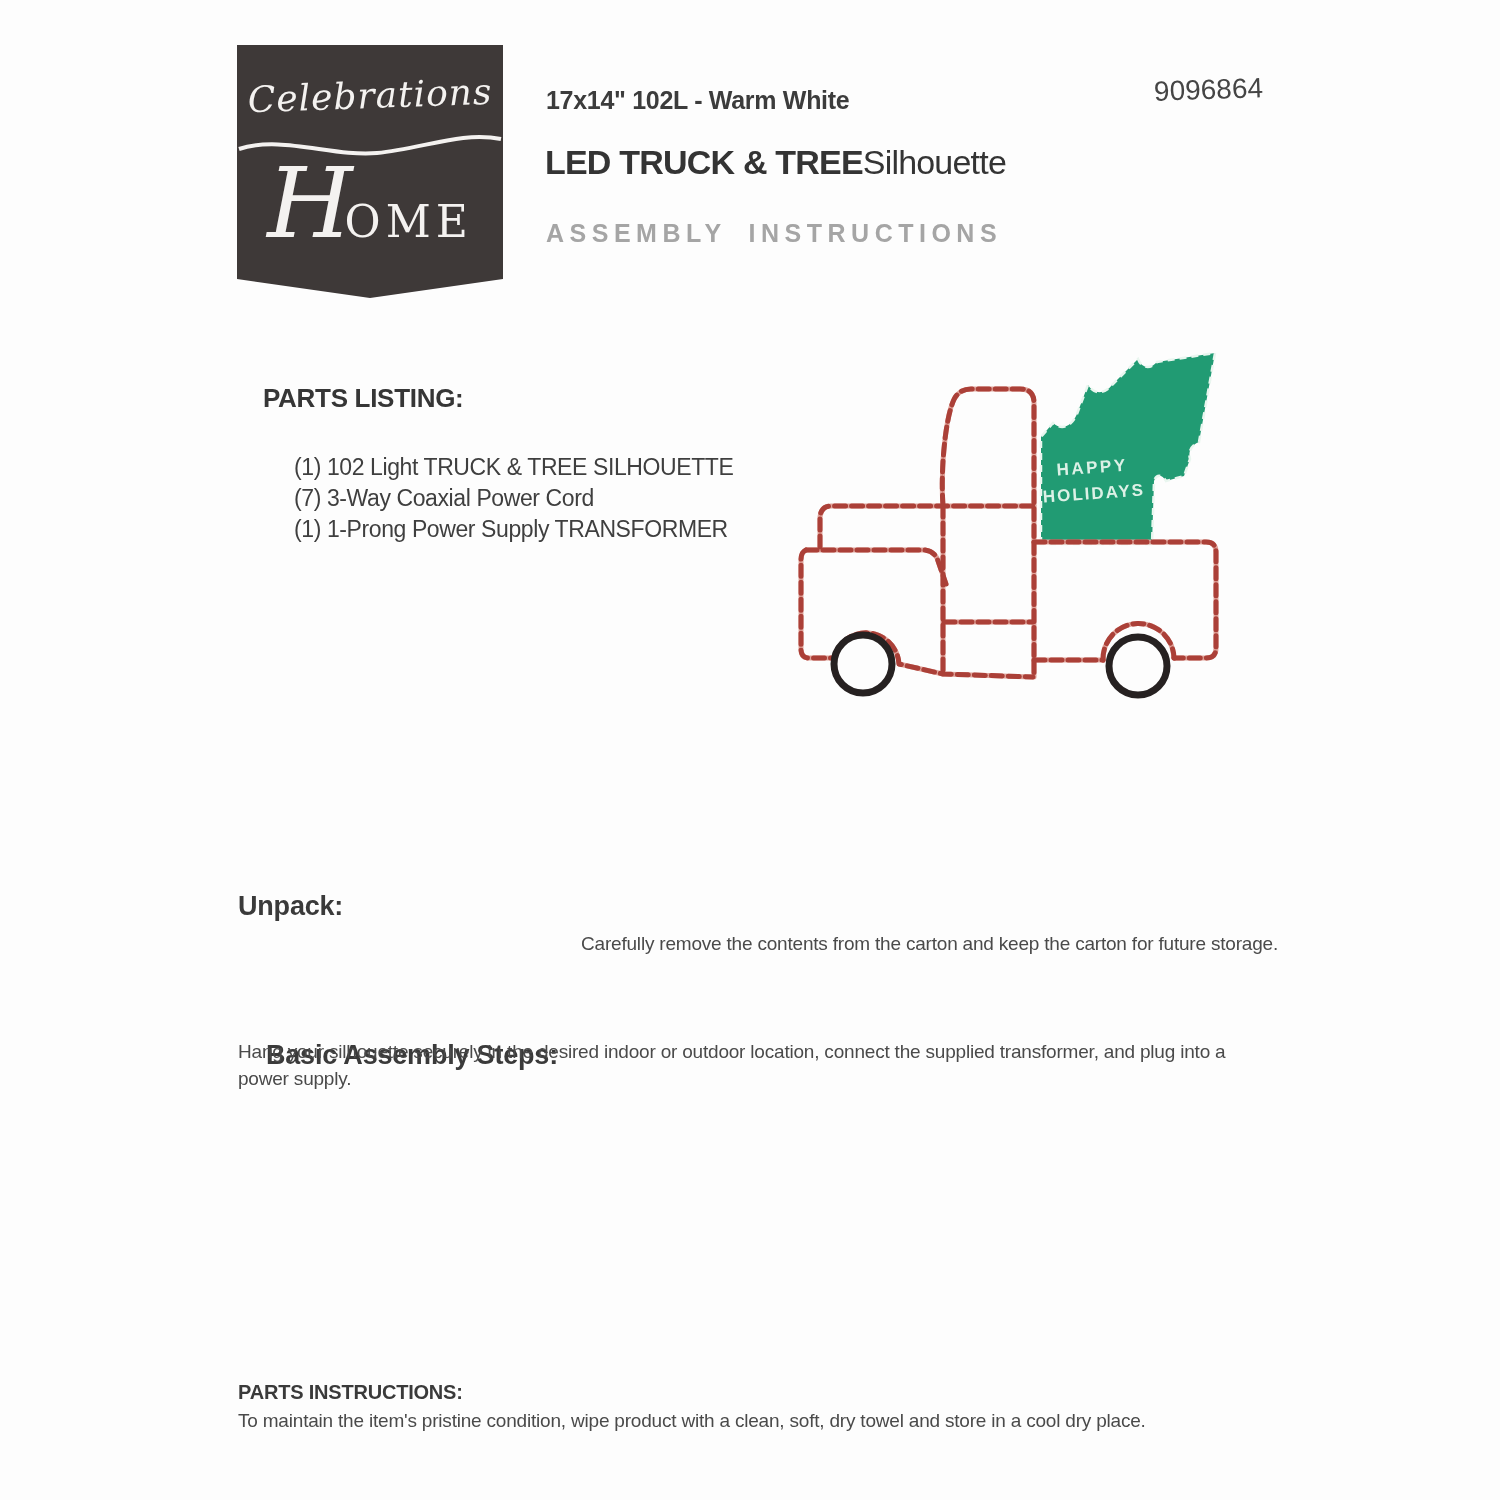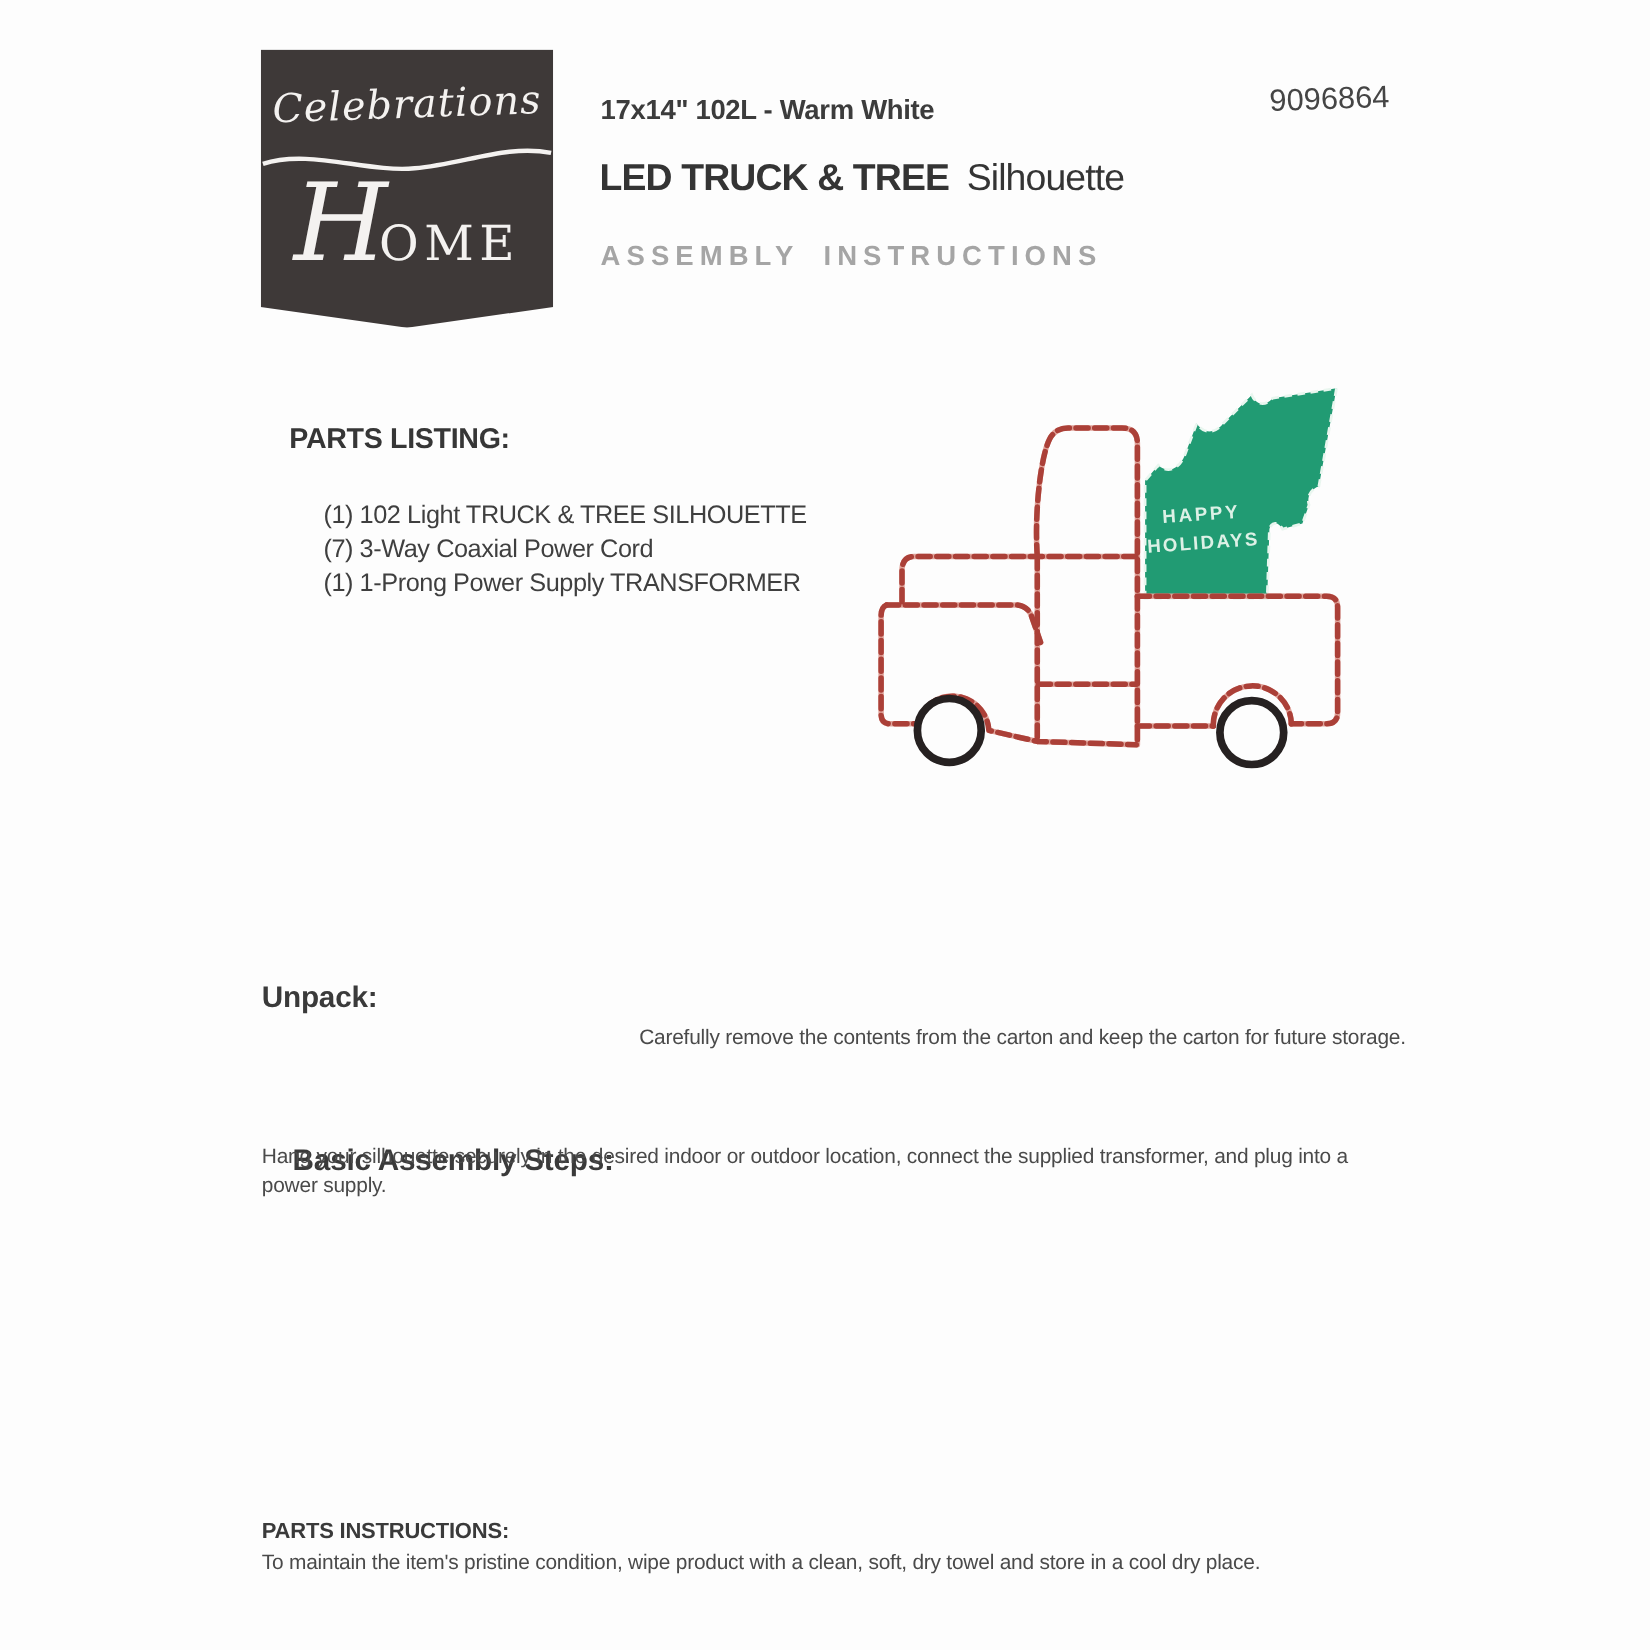--- a/index.html
+++ b/index.html
@@ -33,21 +33,21 @@
   
   .size-line{
     position:absolute;left:546px;top:86px;
     font-size:25px;font-weight:bold;letter-spacing:-0.3px;color:#3c3c3c;
   }
   .title-line{
     position:absolute;left:545px;top:143px;
     font-size:34px;letter-spacing:-0.8px;color:#343434;white-space:nowrap;
   }
   .title-bold{font-weight:bold;}
-  .title-reg{font-weight:normal;margin-left:16px;}
+  .title-reg{font-weight:normal;margin-left:0;}
   .subtitle{
     position:absolute;left:546px;top:219px;
     font-size:25px;font-weight:bold;letter-spacing:5.5px;word-spacing:10px;
     color:#a5a5a5;white-space:nowrap;
   }
   .product-code{
     position:absolute;left:1154px;top:74px;
     font-size:28px;color:#454545;transform:rotate(-2deg);
   }
   

